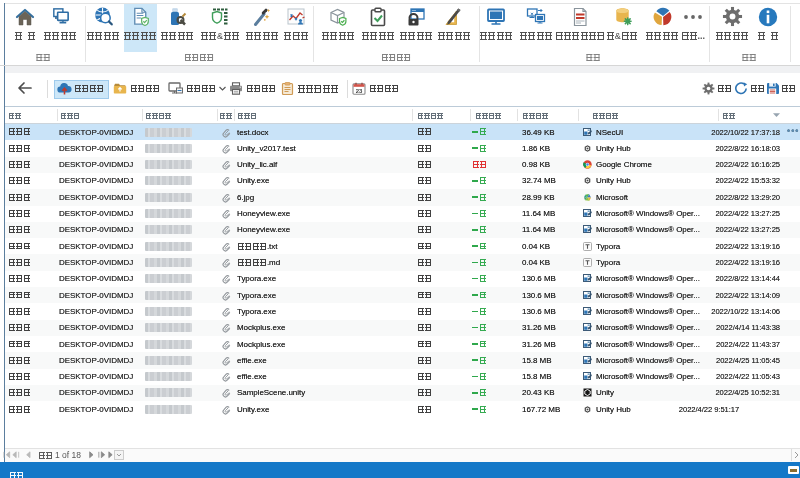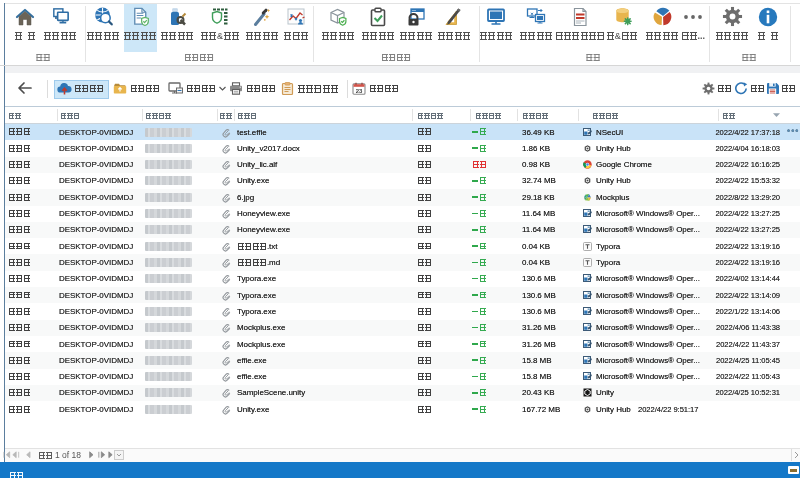--- a/index.html
+++ b/index.html
@@ -487,59 +487,59 @@
 <div class="row" style="top:124.00px;background:#c9e3f8">
 <div class="cell" style="left:3px;top:4px;color:#3a3a3a"><i class="g g7"></i><i class="g g7"></i><i class="g g7"></i></div>
 <div class="cell" style="left:54px;top:4.5px;color:#2e2e2e">DESKTOP-0VIDMDJ</div>
 <div class="blur" style="left:140px"></div>
 <div class="ic" style="left:217px">
         <svg width="9" height="10" viewBox="0 0 9 10">
           <path d="M6.8 2.2 a1.8 1.8 0 0 0 -2.6 0 L1.8 4.8 a2.4 2.4 0 0 0 3.4 3.4 L7.6 5.6" fill="none" stroke="#8f9499" stroke-width="1.1" stroke-linecap="round"></path>
           <path d="M5.9 3.1 L3.4 5.7 a0.9 0.9 0 0 0 1.3 1.3 L6.9 4.8" fill="none" stroke="#8f9499" stroke-width="0.9" stroke-linecap="round"></path>
         </svg>
       </div>
-<div class="cell" style="left:232px;top:4.5px">test.effie</div>
+<div class="cell" style="left:232px;top:4.5px">test.docx</div>
 <div class="cell" style="left:412px;top:4px;color:#3a3a3a"><i class="g g7"></i><i class="g g7"></i></div>
 <div class="cell" style="left:467px;top:4px;color:#2fa84c"><span style="display:inline-block;width:6px;height:1.5px;background:#2fa84c;vertical-align:middle;margin-right:1px"></span><i class="g g7"></i></div>
 <div class="cell" style="left:517px;top:4.5px">36.49 KB</div>
 <div class="ic" style="left:578px">
         <svg width="9" height="9" viewBox="0 0 9 9">
           <rect x="0.5" y="0.5" width="7" height="7" fill="#fff" stroke="#3c5a77" stroke-width="1"></rect>
           <rect x="1.2" y="3.5" width="3.3" height="3.3" fill="#2e75b5"></rect>
           <rect x="4.6" y="1.4" width="2.2" height="1.6" fill="#7aa3c4"></rect>
           <path d="M4.5 5 L8.5 2.2 L8.8 3.8 L5.8 6.8 Z" fill="#35536e"></path>
         </svg>
       </div>
 <div class="cell" style="left:591px;top:4.5px">NSecUI</div>
-<div class="cell" style="left:633px;top:4.5px;width:142px;text-align:right;font-size:7.6px;color:#2e2e2e">2022/4/22 17:37:18</div>
+<div class="cell" style="left:633px;top:4.5px;width:142px;text-align:right;font-size:7.6px;color:#2e2e2e">2022/10/22 17:37:18</div>
 <div class="cell" style="left:782px;top:3px;color:#5c8db4;font-size:9px;letter-spacing:1px;font-weight:bold">•••</div>
 </div>
 <div class="row" style="top:140.31px;background:#ffffff">
 <div class="cell" style="left:3px;top:4px;color:#3a3a3a"><i class="g g7"></i><i class="g g7"></i><i class="g g7"></i></div>
 <div class="cell" style="left:54px;top:4.5px;color:#2e2e2e">DESKTOP-0VIDMDJ</div>
 <div class="blur" style="left:140px"></div>
 <div class="ic" style="left:217px">
         <svg width="9" height="10" viewBox="0 0 9 10">
           <path d="M6.8 2.2 a1.8 1.8 0 0 0 -2.6 0 L1.8 4.8 a2.4 2.4 0 0 0 3.4 3.4 L7.6 5.6" fill="none" stroke="#8f9499" stroke-width="1.1" stroke-linecap="round"></path>
           <path d="M5.9 3.1 L3.4 5.7 a0.9 0.9 0 0 0 1.3 1.3 L6.9 4.8" fill="none" stroke="#8f9499" stroke-width="0.9" stroke-linecap="round"></path>
         </svg>
       </div>
-<div class="cell" style="left:232px;top:4.5px">Unity_v2017.docx</div>
+<div class="cell" style="left:232px;top:4.5px">Unity_v2017.test</div>
 <div class="cell" style="left:412px;top:4px;color:#3a3a3a"><i class="g g7"></i><i class="g g7"></i></div>
 <div class="cell" style="left:467px;top:4px;color:#2fa84c"><span style="display:inline-block;width:6px;height:1.5px;background:#2fa84c;vertical-align:middle;margin-right:1px"></span><i class="g g7"></i></div>
 <div class="cell" style="left:517px;top:4.5px">1.86 KB</div>
 <div class="ic" style="left:578px">
         <svg width="9" height="9" viewBox="0 0 9 9">
           <path d="M4.5 1.2 L7.3 2.8 V6.2 L4.5 7.8 L1.7 6.2 V2.8 Z" fill="#4a4a4a"></path>
           <path d="M4.5 2.6 L6.1 3.5 V5.5 L4.5 6.4 L2.9 5.5 V3.5 Z" fill="#fff"></path>
           <path d="M4.5 3.4 L5.4 3.9 V5.1 L4.5 5.6 L3.6 5.1 V3.9 Z" fill="#4a4a4a"></path>
         </svg>
       </div>
 <div class="cell" style="left:591px;top:4.5px">Unity Hub</div>
-<div class="cell" style="left:633px;top:4.5px;width:142px;text-align:right;font-size:7.6px;color:#2e2e2e">2022/4/04 16:18:03</div>
+<div class="cell" style="left:633px;top:4.5px;width:142px;text-align:right;font-size:7.6px;color:#2e2e2e">2022/8/22 16:18:03</div>
 </div>
 <div class="row" style="top:156.62px;background:#f8f9f9">
 <div class="cell" style="left:3px;top:4px;color:#3a3a3a"><i class="g g7"></i><i class="g g7"></i><i class="g g7"></i></div>
 <div class="cell" style="left:54px;top:4.5px;color:#2e2e2e">DESKTOP-0VIDMDJ</div>
 <div class="blur" style="left:140px"></div>
 <div class="ic" style="left:217px">
         <svg width="9" height="10" viewBox="0 0 9 10">
           <path d="M6.8 2.2 a1.8 1.8 0 0 0 -2.6 0 L1.8 4.8 a2.4 2.4 0 0 0 3.4 3.4 L7.6 5.6" fill="none" stroke="#8f9499" stroke-width="1.1" stroke-linecap="round"></path>
           <path d="M5.9 3.1 L3.4 5.7 a0.9 0.9 0 0 0 1.3 1.3 L6.9 4.8" fill="none" stroke="#8f9499" stroke-width="0.9" stroke-linecap="round"></path>
         </svg>
@@ -590,32 +590,32 @@
 <div class="blur" style="left:140px"></div>
 <div class="ic" style="left:217px">
         <svg width="9" height="10" viewBox="0 0 9 10">
           <path d="M6.8 2.2 a1.8 1.8 0 0 0 -2.6 0 L1.8 4.8 a2.4 2.4 0 0 0 3.4 3.4 L7.6 5.6" fill="none" stroke="#8f9499" stroke-width="1.1" stroke-linecap="round"></path>
           <path d="M5.9 3.1 L3.4 5.7 a0.9 0.9 0 0 0 1.3 1.3 L6.9 4.8" fill="none" stroke="#8f9499" stroke-width="0.9" stroke-linecap="round"></path>
         </svg>
       </div>
 <div class="cell" style="left:232px;top:4.5px">6.jpg</div>
 <div class="cell" style="left:412px;top:4px;color:#3a3a3a"><i class="g g7"></i><i class="g g7"></i></div>
 <div class="cell" style="left:467px;top:4px;color:#2fa84c"><span style="display:inline-block;width:6px;height:1.5px;background:#2fa84c;vertical-align:middle;margin-right:1px"></span><i class="g g7"></i></div>
-<div class="cell" style="left:517px;top:4.5px">29.18 KB</div>
+<div class="cell" style="left:517px;top:4.5px">28.99 KB</div>
 <div class="ic" style="left:578px">
         <svg width="9" height="9" viewBox="0 0 9 9">
           <path d="M4.5 4.5 L1 4.5 L2.2 1.8 Z" fill="#2f9e8f"></path>
           <path d="M4.5 4.5 L2.2 1.8 L6 1 Z" fill="#57b647"></path>
           <path d="M4.5 4.5 L6 1 L8 4.5 Z" fill="#3a77c2"></path>
           <path d="M4.5 4.5 L8 4.5 L6.5 7.8 Z" fill="#e7b53c"></path>
           <path d="M4.5 4.5 L6.5 7.8 L2 7.2 Z" fill="#8fc43f"></path>
           <path d="M4.5 4.5 L2 7.2 L1 4.5 Z" fill="#46a56a"></path>
         </svg>
       </div>
-<div class="cell" style="left:591px;top:4.5px">Mockplus</div>
+<div class="cell" style="left:591px;top:4.5px">Microsoft</div>
 <div class="cell" style="left:633px;top:4.5px;width:142px;text-align:right;font-size:7.6px;color:#2e2e2e">2022/8/22 13:29:20</div>
 </div>
 <div class="row" style="top:205.55px;background:#ffffff">
 <div class="cell" style="left:3px;top:4px;color:#3a3a3a"><i class="g g7"></i><i class="g g7"></i><i class="g g7"></i></div>
 <div class="cell" style="left:54px;top:4.5px;color:#2e2e2e">DESKTOP-0VIDMDJ</div>
 <div class="blur" style="left:140px"></div>
 <div class="ic" style="left:217px">
         <svg width="9" height="10" viewBox="0 0 9 10">
           <path d="M6.8 2.2 a1.8 1.8 0 0 0 -2.6 0 L1.8 4.8 a2.4 2.4 0 0 0 3.4 3.4 L7.6 5.6" fill="none" stroke="#8f9499" stroke-width="1.1" stroke-linecap="round"></path>
           <path d="M5.9 3.1 L3.4 5.7 a0.9 0.9 0 0 0 1.3 1.3 L6.9 4.8" fill="none" stroke="#8f9499" stroke-width="0.9" stroke-linecap="round"></path>
@@ -723,21 +723,21 @@
 <div class="cell" style="left:517px;top:4.5px">130.6 MB</div>
 <div class="ic" style="left:578px">
         <svg width="9" height="9" viewBox="0 0 9 9">
           <rect x="0.5" y="0.5" width="7" height="7" fill="#fff" stroke="#3c5a77" stroke-width="1"></rect>
           <rect x="1.2" y="3.5" width="3.3" height="3.3" fill="#2e75b5"></rect>
           <rect x="4.6" y="1.4" width="2.2" height="1.6" fill="#7aa3c4"></rect>
           <path d="M4.5 5 L8.5 2.2 L8.8 3.8 L5.8 6.8 Z" fill="#35536e"></path>
         </svg>
       </div>
 <div class="cell" style="left:591px;top:4.5px">Microsoft® Windows® Oper...</div>
-<div class="cell" style="left:633px;top:4.5px;width:142px;text-align:right;font-size:7.6px;color:#2e2e2e">2022/4/02 13:14:44</div>
+<div class="cell" style="left:633px;top:4.5px;width:142px;text-align:right;font-size:7.6px;color:#2e2e2e">2022/8/22 13:14:44</div>
 </div>
 <div class="row" style="top:287.10px;background:#f8f9f9">
 <div class="cell" style="left:3px;top:4px;color:#3a3a3a"><i class="g g7"></i><i class="g g7"></i><i class="g g7"></i></div>
 <div class="cell" style="left:54px;top:4.5px;color:#2e2e2e">DESKTOP-0VIDMDJ</div>
 <div class="blur" style="left:140px"></div>
 <div class="ic" style="left:217px">
         <svg width="9" height="10" viewBox="0 0 9 10">
           <path d="M6.8 2.2 a1.8 1.8 0 0 0 -2.6 0 L1.8 4.8 a2.4 2.4 0 0 0 3.4 3.4 L7.6 5.6" fill="none" stroke="#8f9499" stroke-width="1.1" stroke-linecap="round"></path>
           <path d="M5.9 3.1 L3.4 5.7 a0.9 0.9 0 0 0 1.3 1.3 L6.9 4.8" fill="none" stroke="#8f9499" stroke-width="0.9" stroke-linecap="round"></path>
         </svg>
@@ -773,21 +773,21 @@
 <div class="cell" style="left:517px;top:4.5px">130.6 MB</div>
 <div class="ic" style="left:578px">
         <svg width="9" height="9" viewBox="0 0 9 9">
           <rect x="0.5" y="0.5" width="7" height="7" fill="#fff" stroke="#3c5a77" stroke-width="1"></rect>
           <rect x="1.2" y="3.5" width="3.3" height="3.3" fill="#2e75b5"></rect>
           <rect x="4.6" y="1.4" width="2.2" height="1.6" fill="#7aa3c4"></rect>
           <path d="M4.5 5 L8.5 2.2 L8.8 3.8 L5.8 6.8 Z" fill="#35536e"></path>
         </svg>
       </div>
 <div class="cell" style="left:591px;top:4.5px">Microsoft® Windows® Oper...</div>
-<div class="cell" style="left:633px;top:4.5px;width:142px;text-align:right;font-size:7.6px;color:#2e2e2e">2022/1/22 13:14:06</div>
+<div class="cell" style="left:633px;top:4.5px;width:142px;text-align:right;font-size:7.6px;color:#2e2e2e">2022/10/22 13:14:06</div>
 </div>
 <div class="row" style="top:319.72px;background:#f8f9f9">
 <div class="cell" style="left:3px;top:4px;color:#3a3a3a"><i class="g g7"></i><i class="g g7"></i><i class="g g7"></i></div>
 <div class="cell" style="left:54px;top:4.5px;color:#2e2e2e">DESKTOP-0VIDMDJ</div>
 <div class="blur" style="left:140px"></div>
 <div class="ic" style="left:217px">
         <svg width="9" height="10" viewBox="0 0 9 10">
           <path d="M6.8 2.2 a1.8 1.8 0 0 0 -2.6 0 L1.8 4.8 a2.4 2.4 0 0 0 3.4 3.4 L7.6 5.6" fill="none" stroke="#8f9499" stroke-width="1.1" stroke-linecap="round"></path>
           <path d="M5.9 3.1 L3.4 5.7 a0.9 0.9 0 0 0 1.3 1.3 L6.9 4.8" fill="none" stroke="#8f9499" stroke-width="0.9" stroke-linecap="round"></path>
         </svg>
@@ -798,21 +798,21 @@
 <div class="cell" style="left:517px;top:4.5px">31.26 MB</div>
 <div class="ic" style="left:578px">
         <svg width="9" height="9" viewBox="0 0 9 9">
           <rect x="0.5" y="0.5" width="7" height="7" fill="#fff" stroke="#3c5a77" stroke-width="1"></rect>
           <rect x="1.2" y="3.5" width="3.3" height="3.3" fill="#2e75b5"></rect>
           <rect x="4.6" y="1.4" width="2.2" height="1.6" fill="#7aa3c4"></rect>
           <path d="M4.5 5 L8.5 2.2 L8.8 3.8 L5.8 6.8 Z" fill="#35536e"></path>
         </svg>
       </div>
 <div class="cell" style="left:591px;top:4.5px">Microsoft® Windows® Oper...</div>
-<div class="cell" style="left:633px;top:4.5px;width:142px;text-align:right;font-size:7.6px;color:#2e2e2e">2022/4/06 11:43:38</div>
+<div class="cell" style="left:633px;top:4.5px;width:142px;text-align:right;font-size:7.6px;color:#2e2e2e">2022/4/14 11:43:38</div>
 </div>
 <div class="row" style="top:336.03px;background:#ffffff">
 <div class="cell" style="left:3px;top:4px;color:#3a3a3a"><i class="g g7"></i><i class="g g7"></i><i class="g g7"></i></div>
 <div class="cell" style="left:54px;top:4.5px;color:#2e2e2e">DESKTOP-0VIDMDJ</div>
 <div class="blur" style="left:140px"></div>
 <div class="ic" style="left:217px">
         <svg width="9" height="10" viewBox="0 0 9 10">
           <path d="M6.8 2.2 a1.8 1.8 0 0 0 -2.6 0 L1.8 4.8 a2.4 2.4 0 0 0 3.4 3.4 L7.6 5.6" fill="none" stroke="#8f9499" stroke-width="1.1" stroke-linecap="round"></path>
           <path d="M5.9 3.1 L3.4 5.7 a0.9 0.9 0 0 0 1.3 1.3 L6.9 4.8" fill="none" stroke="#8f9499" stroke-width="0.9" stroke-linecap="round"></path>
         </svg>
@@ -920,21 +920,21 @@
 <div class="cell" style="left:467px;top:4px;color:#2fa84c"><span style="display:inline-block;width:6px;height:1.5px;background:#2fa84c;vertical-align:middle;margin-right:1px"></span><i class="g g7"></i></div>
 <div class="cell" style="left:517px;top:4.5px">167.72 MB</div>
 <div class="ic" style="left:578px">
         <svg width="9" height="9" viewBox="0 0 9 9">
           <path d="M4.5 1.2 L7.3 2.8 V6.2 L4.5 7.8 L1.7 6.2 V2.8 Z" fill="#4a4a4a"></path>
           <path d="M4.5 2.6 L6.1 3.5 V5.5 L4.5 6.4 L2.9 5.5 V3.5 Z" fill="#fff"></path>
           <path d="M4.5 3.4 L5.4 3.9 V5.1 L4.5 5.6 L3.6 5.1 V3.9 Z" fill="#4a4a4a"></path>
         </svg>
       </div>
 <div class="cell" style="left:591px;top:4.5px">Unity Hub</div>
-<div class="cell" style="left:633px;top:4.5px;width:142px;text-align:left;font-size:7.6px;color:#2e2e2e">2022/4/22 9:51:17</div>
+<div class="cell" style="left:633px;top:4.5px;width:142px;text-align:center;font-size:7.6px;color:#2e2e2e">2022/4/22 9:51:17</div>
 </div>
 <div class="abs" style="left:5px;top:448px;width:795px;height:14px;background:#fafafa;border-top:1px solid #e2e2e2"></div>
 <div class="abs" style="left:3px;top:451px">
       <svg width="7.5" height="7.5" viewBox="0 0 9 9" fill="#b9b9b9" stroke="#b9b9b9" stroke-width="1">
         <path d="M1 1 v7 M8 1 L4 4.5 L8 8 Z"></path>
       </svg>
     </div>
 <div class="abs" style="left:12px;top:451px">
       <svg width="7.5" height="7.5" viewBox="0 0 9 9" fill="#b9b9b9" stroke="#b9b9b9" stroke-width="1">
         <path d="M5 1 L1 4.5 L5 8 Z M8 1 v7"></path>

